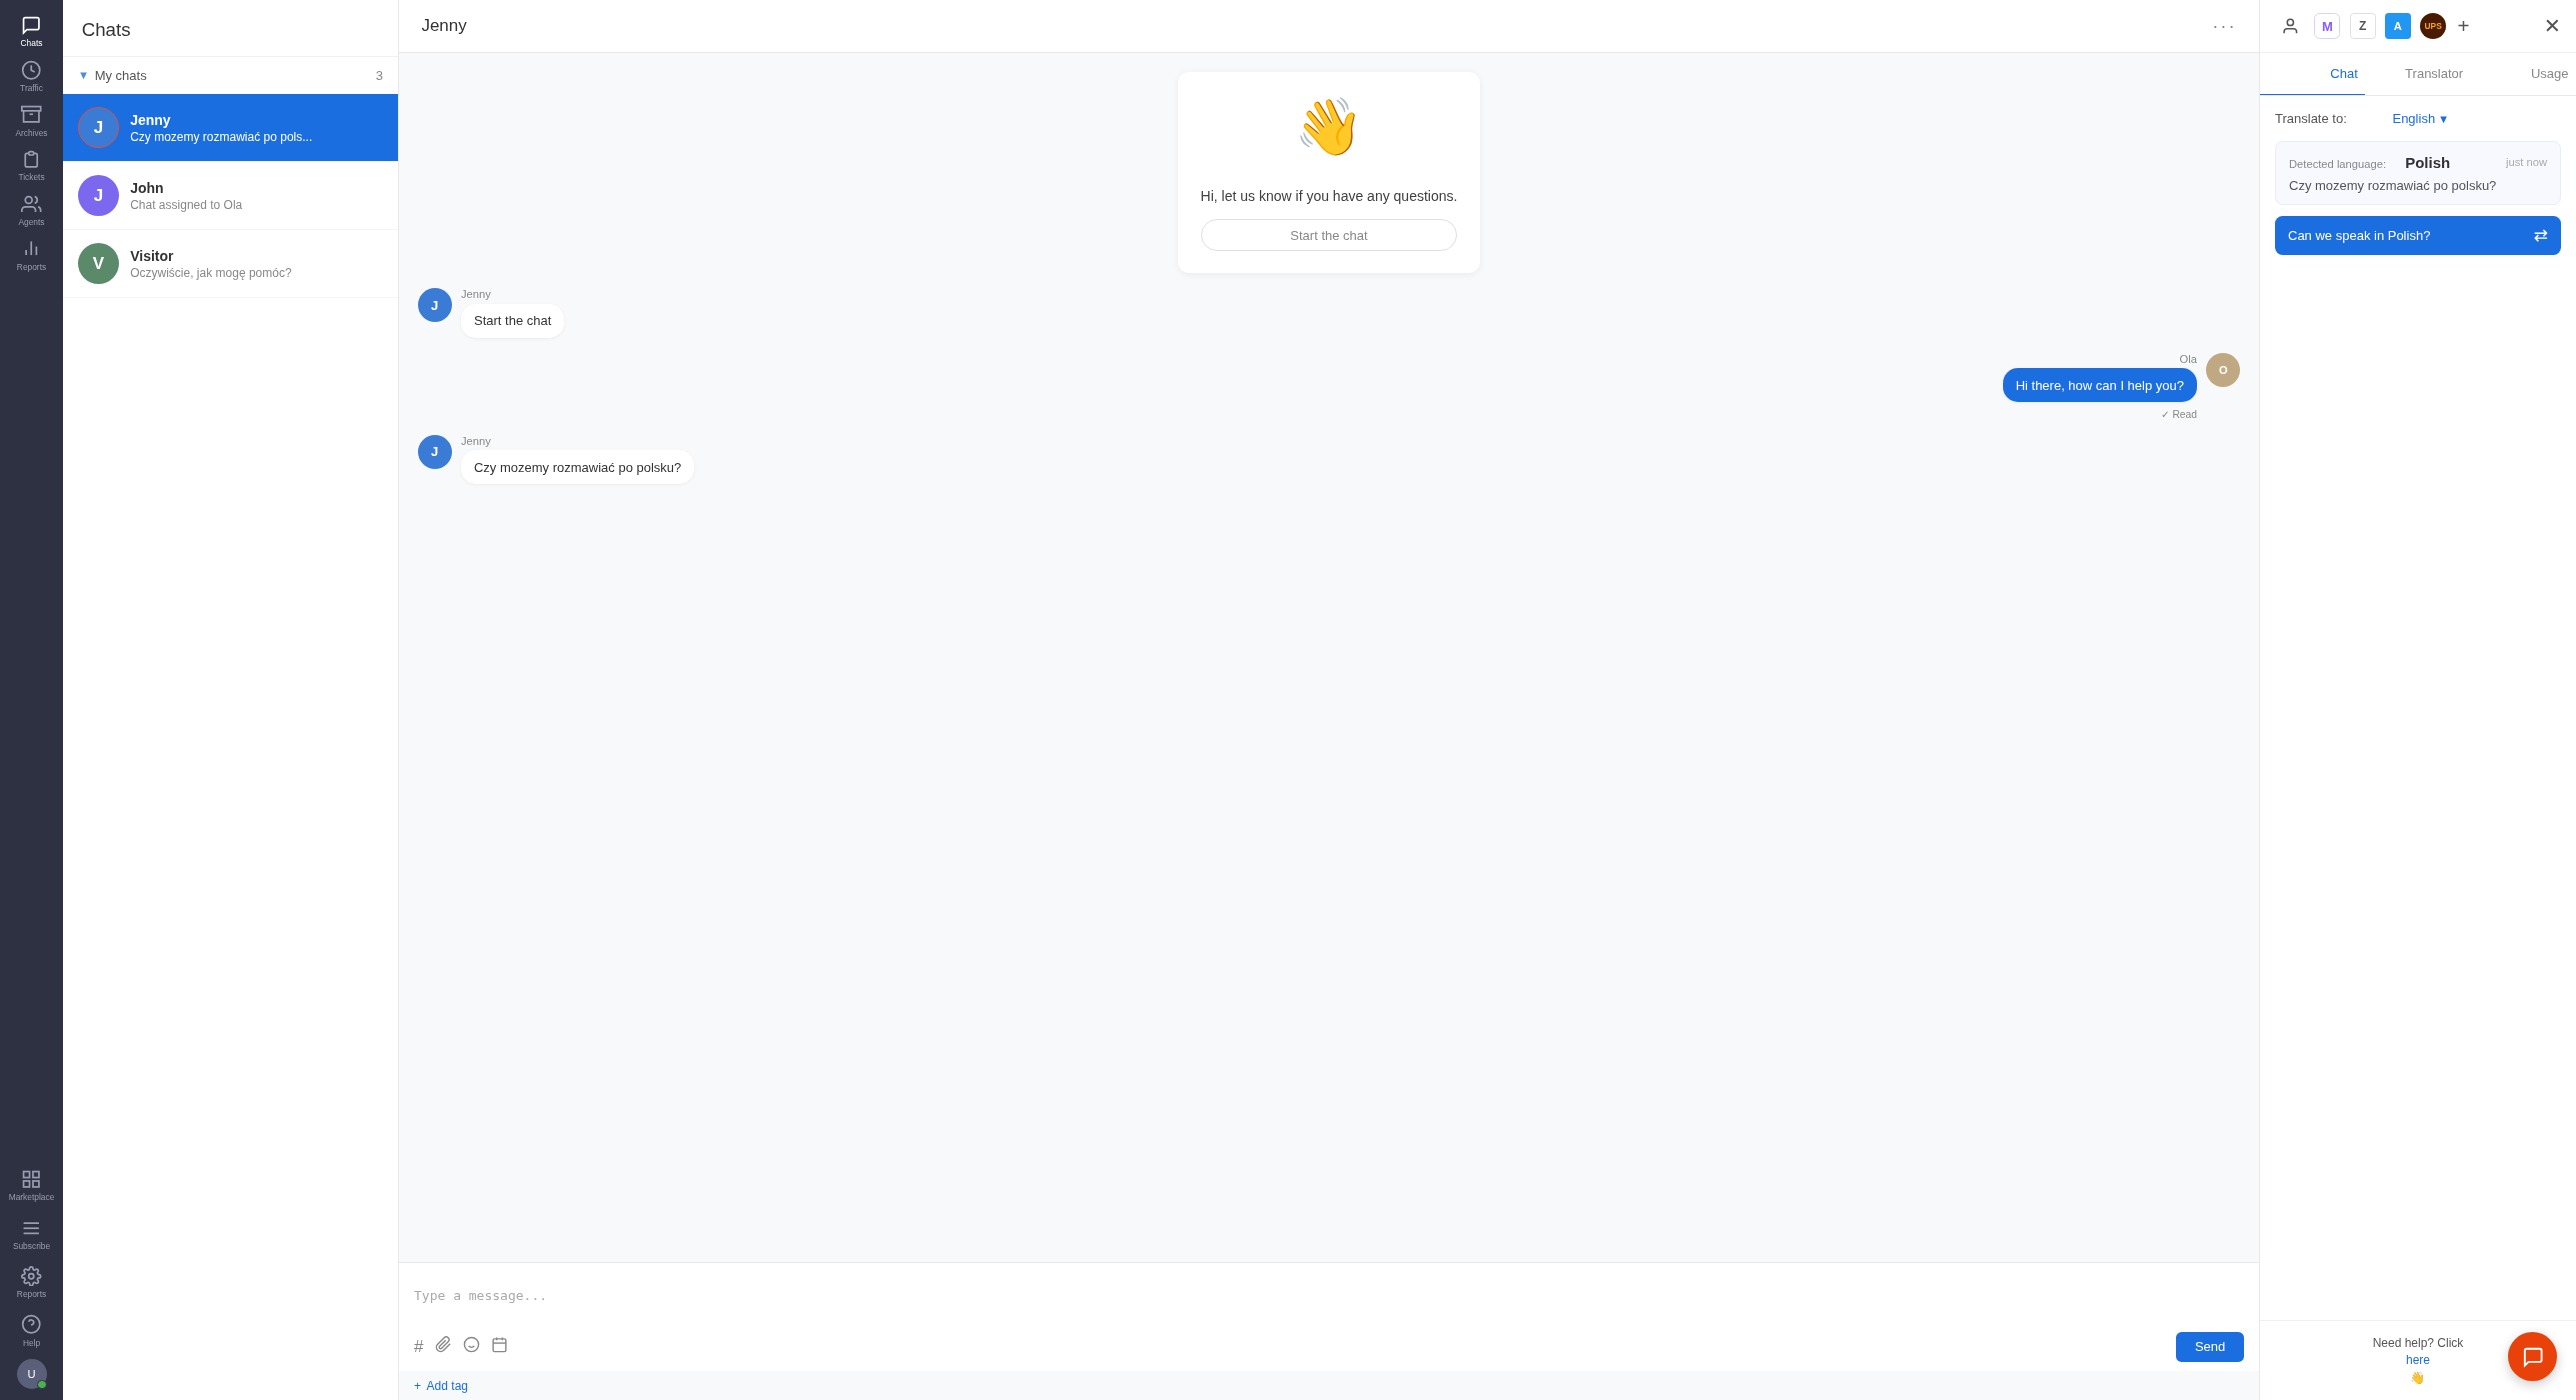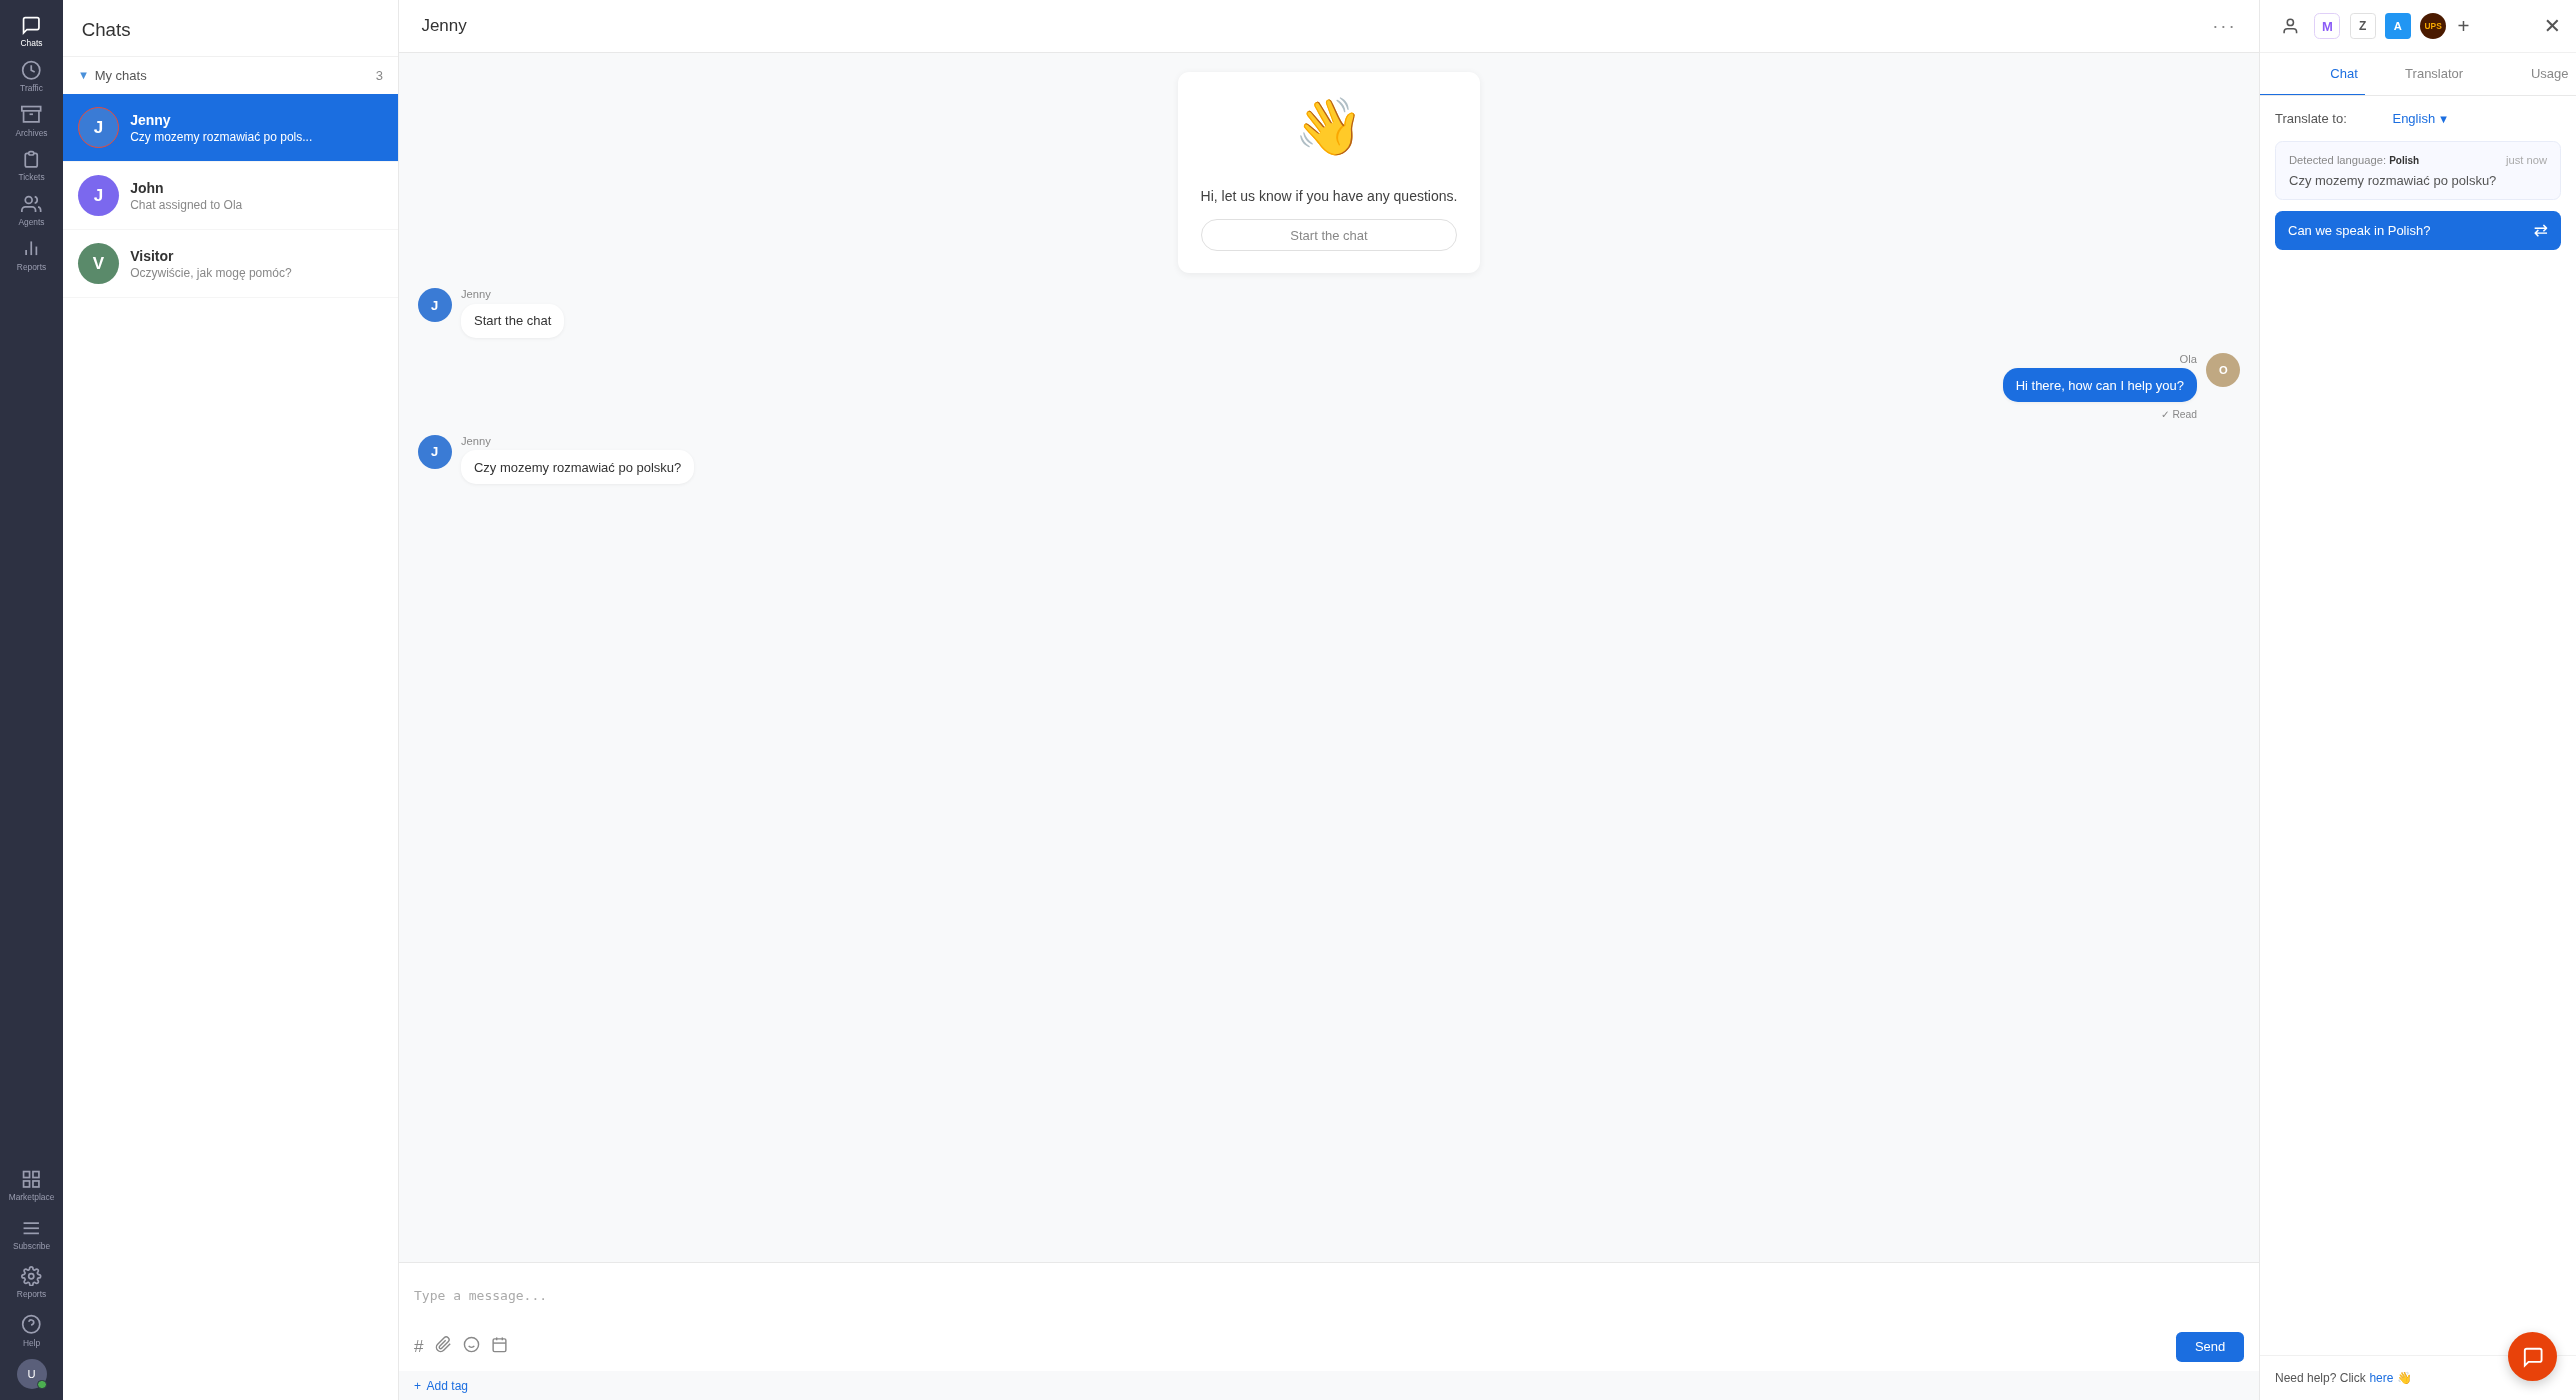--- a/index.html
+++ b/index.html
@@ -304,20 +304,21 @@
 
     .help-row {
       margin-top: auto;
       padding: 15px;
       font-size: 12px;
       color: #555;
       border-top: 0.9px solid #f0f0f0;
       display: flex;
       align-items: center;
       gap: 3.7px;
+      flex-direction: column;
     }
     .help-link { color: #1b6ee0; text-decoration: none; }
 
     .floating-btn {
       position: fixed;
       bottom: 18.7px;
       right: 18.7px;
       width: 49px;
       height: 49px;
       background: #e8420a;
@@ -578,21 +579,21 @@
     <div class="translate-to-row">
       <span>Translate to:</span>
       <div class="translate-lang">
         <span>English</span>
         <span class="chevron">▼</span>
       </div>
     </div>
 
     <div class="detected-msg">
       <div class="detected-header">
-        <span><span style="color:#888;margin-top:18px;">Detected language: </span><strong style="color:#333; font-size:10px;">Polish</strong></span>
+        <span><span style="color:#888;margin-top:18px;">Detected language: </span><strong style="color:#333; font-size:15px;margin-left:16px;">Polish</strong></span>
         <span class="detected-time">just now</span>
       </div>
       <div class="detected-text">Czy mozemy rozmawiać po polsku?</div>
     </div>
 
     <div class="translated-bubble">
       <span>Can we speak in Polish?</span>
       <span class="translate-icon">⇄</span>
     </div>
   </div>

